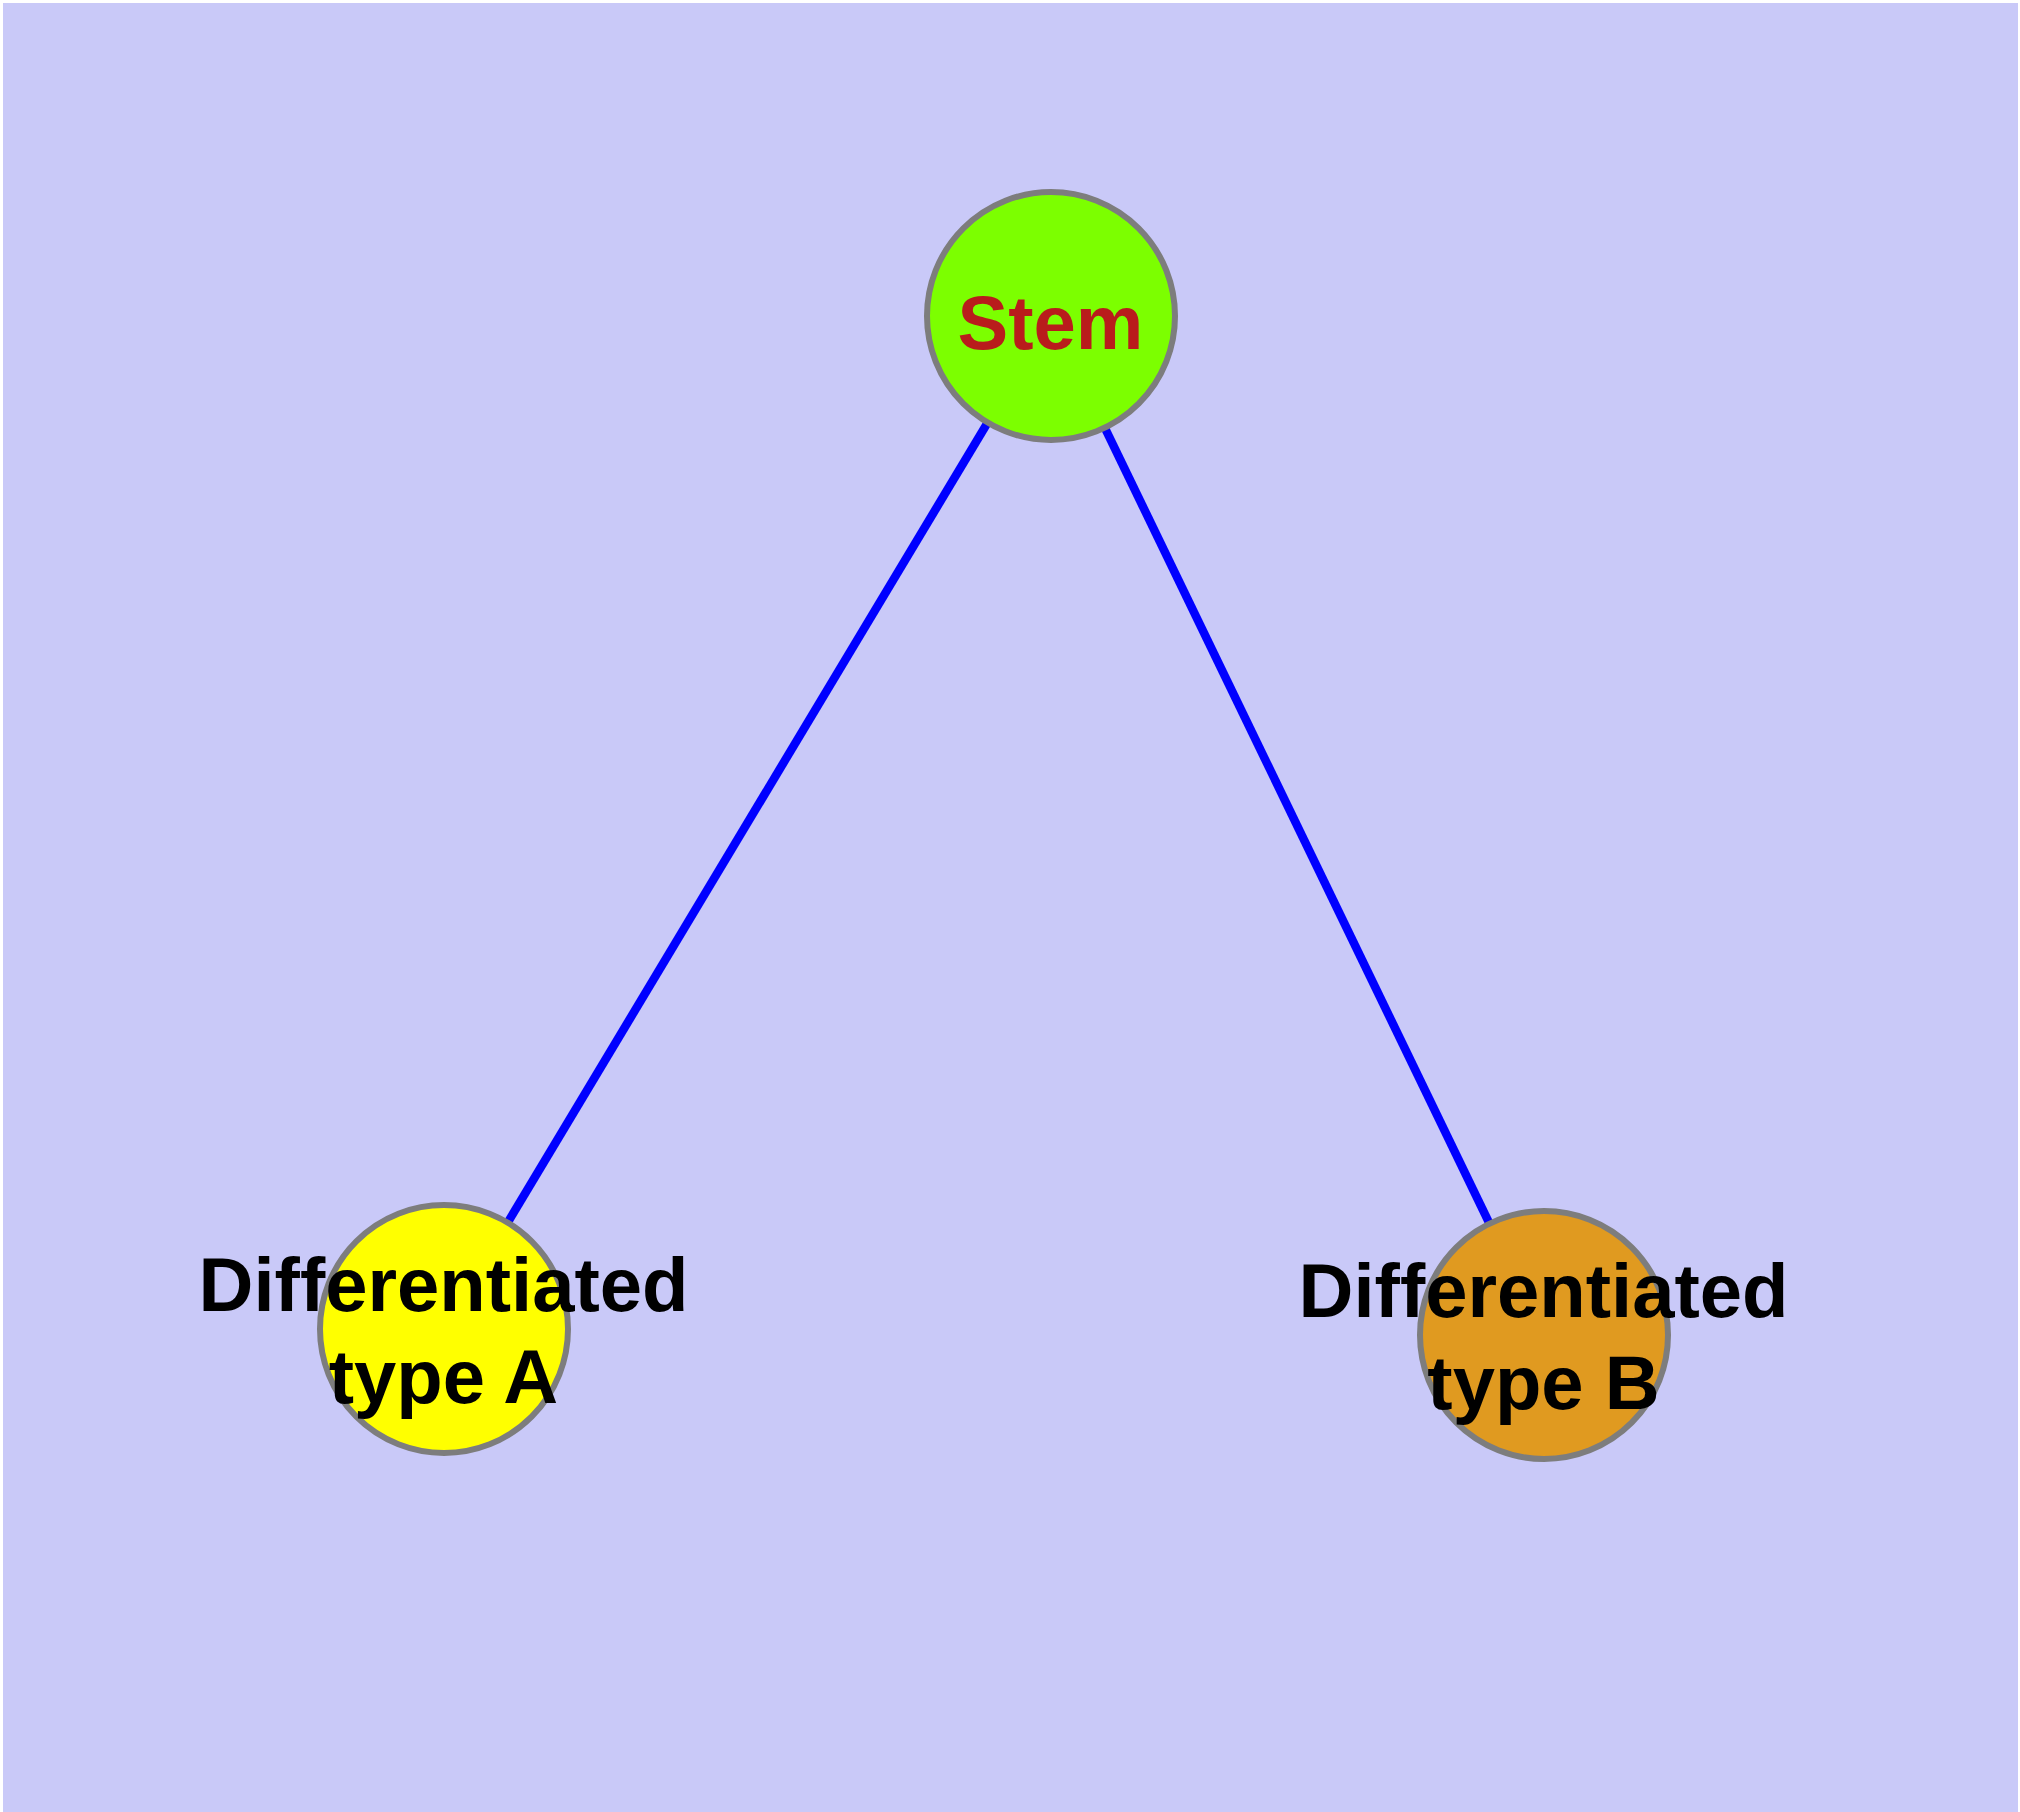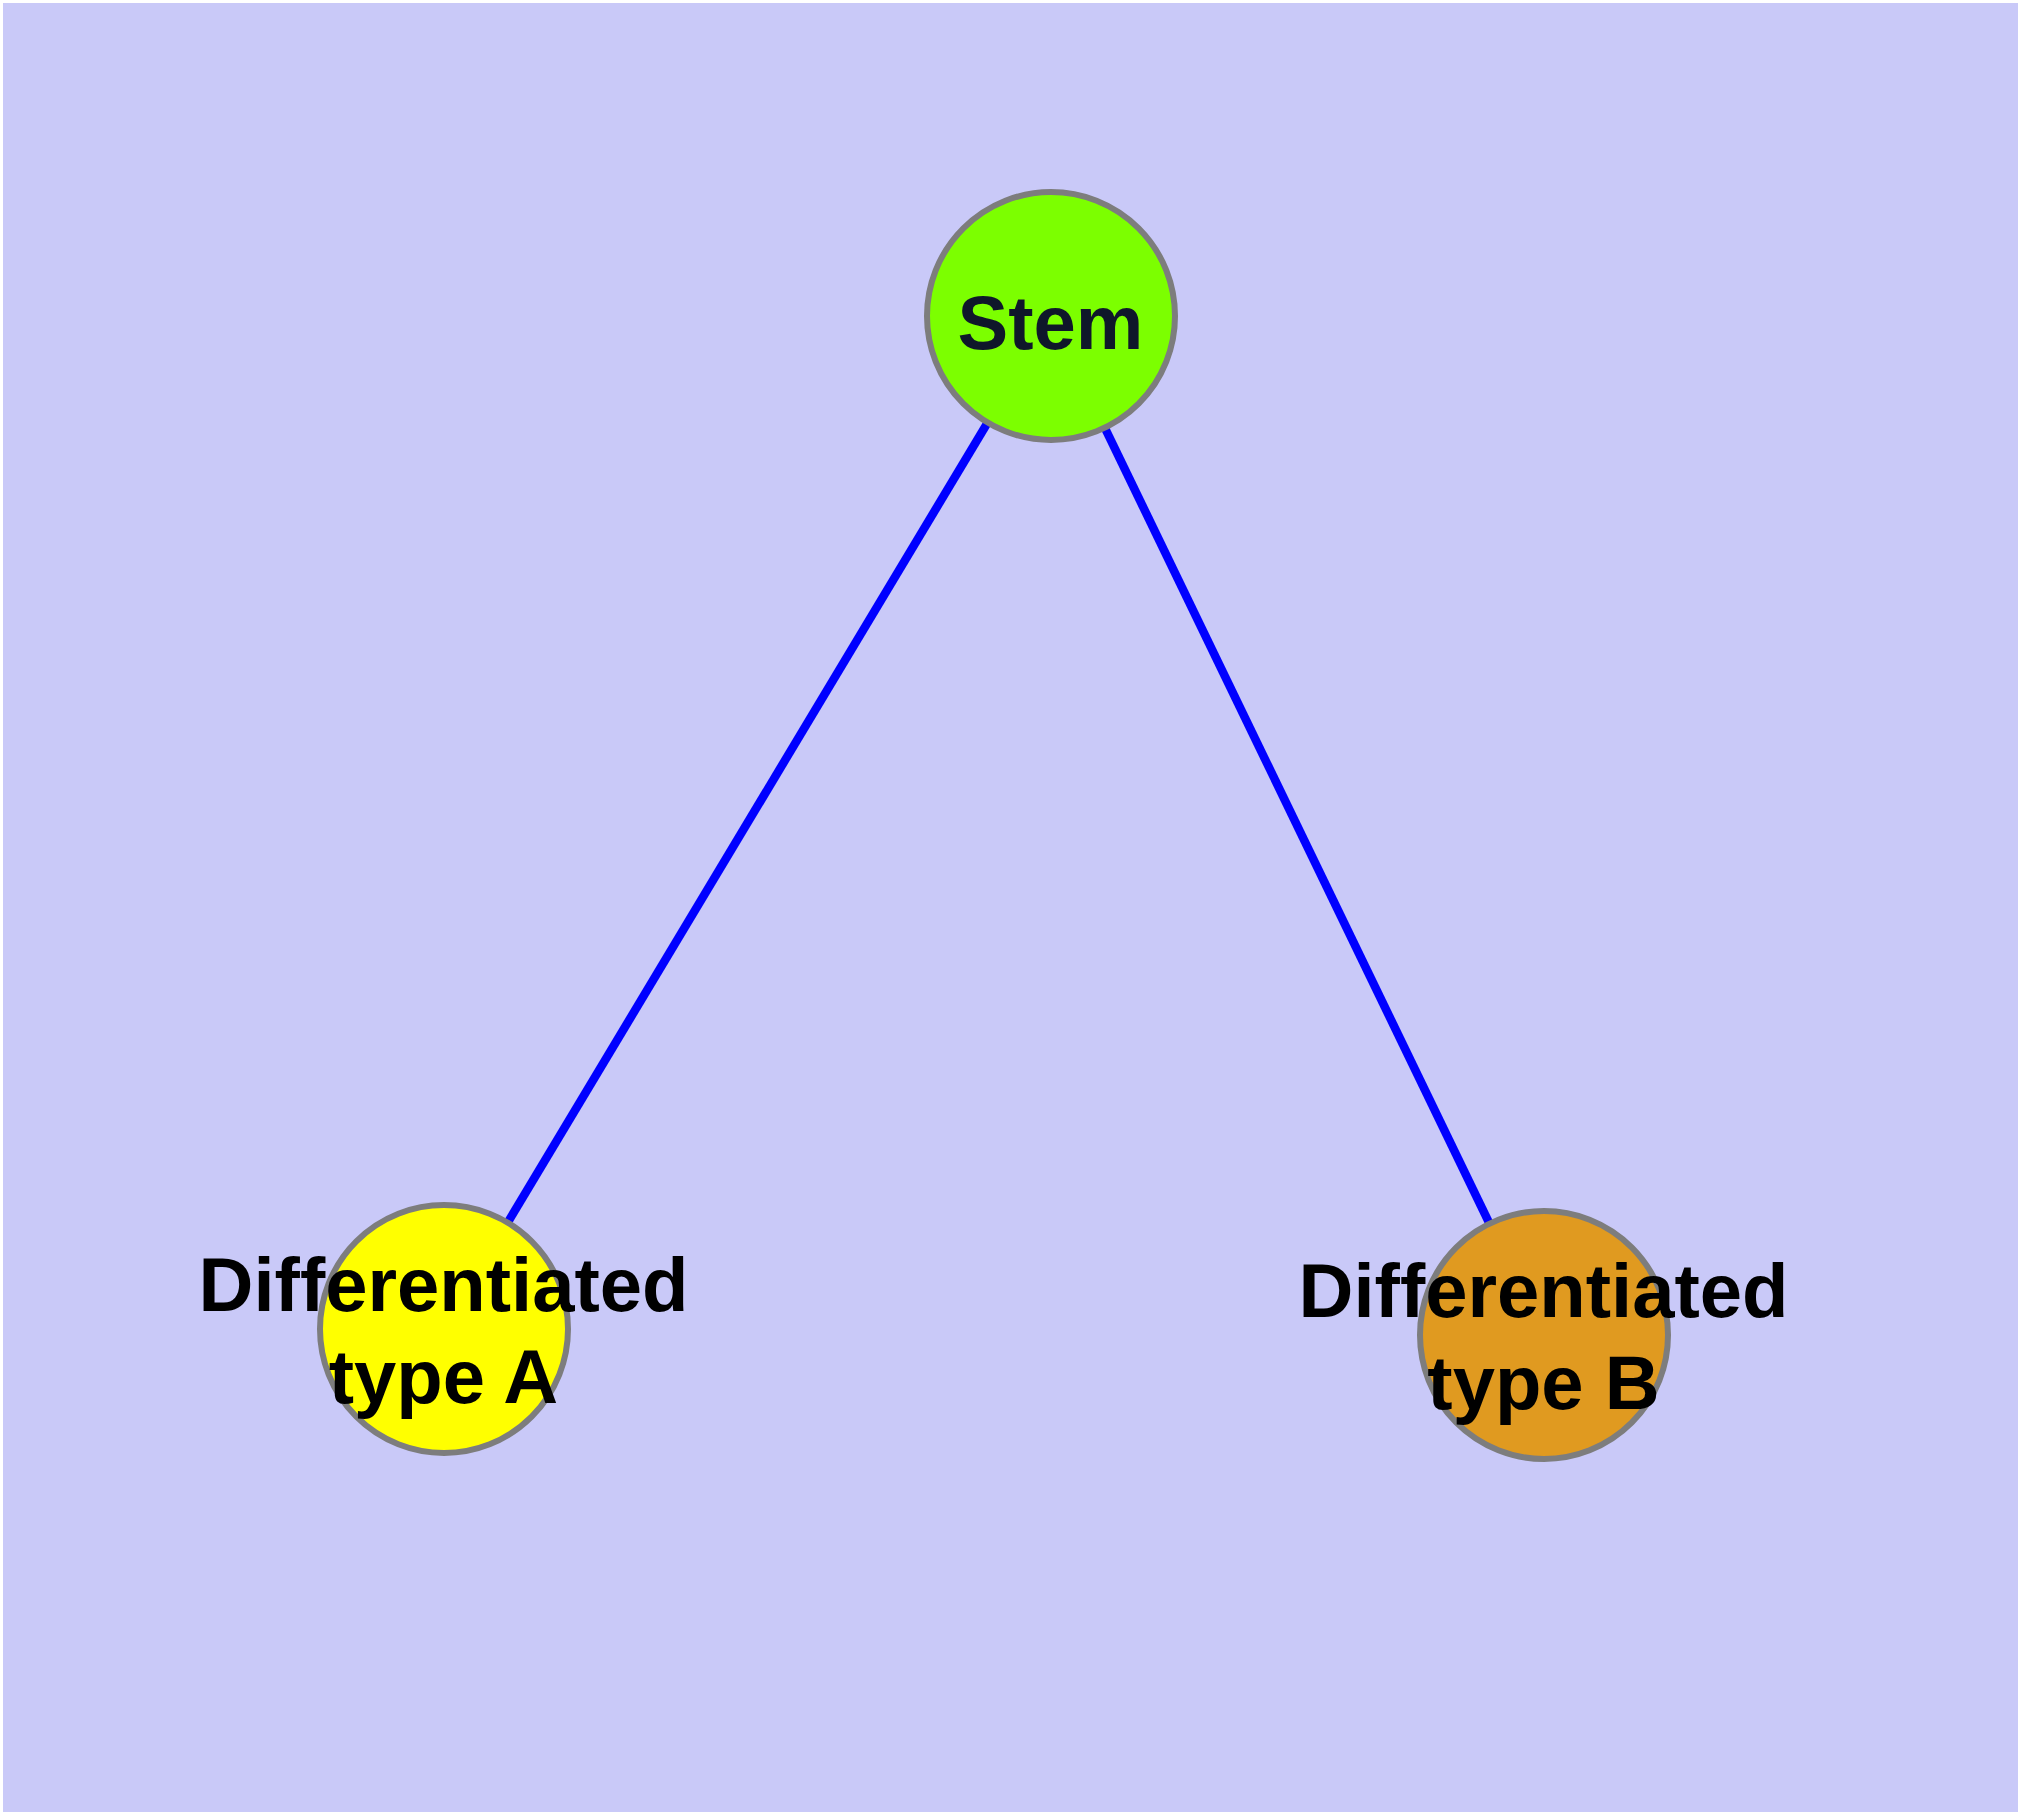--- a/index.html
+++ b/index.html
@@ -50,19 +50,19 @@
 <div class="stage" id="stage" style="background: rgb(201, 201, 248);">
   <svg id="edges" viewBox="0 0 2379 2135" width="2016" height="1810">
       <line x1="1237" y1="370" x2="520" y2="1565" stroke="#0000FF" stroke-width="10"></line>
       <line x1="1237" y1="370" x2="1818" y2="1572" stroke="#0000FF" stroke-width="10"></line>
     </svg>
 
   <div class="node-circle" id="circle-0" style="left: 921px; top: 186px; width: 254px; height: 254px; background: rgb(124, 255, 0); border: 6.8px solid rgb(125, 125, 125);"></div>
   <div class="node-circle" id="circle-1" style="left: 314px; top: 1199px; width: 254px; height: 254px; background: rgb(255, 255, 0); border: 6.8px solid rgb(125, 125, 125);"></div>
   <div class="node-circle" id="circle-2" style="left: 1414px; top: 1205px; width: 254px; height: 254px; background: rgb(224, 154, 32); border: 6.8px solid rgb(125, 125, 125);"></div>
 
-  <div class="node-label" id="label-0" style="left: 1048px; top: 320px; color: #0f172a;">Stem</div>
+  <div class="node-label" id="label-0" style="left: 1048px; top: 320px; color: #b91c1c;">Stem</div>
   <div class="node-label" id="label-1" style="left: 441px; top: 1329px; color: rgb(0, 0, 0);">Differentiated
 type A</div>
   <div class="node-label" id="label-2" style="left: 1541px; top: 1335px; color: rgb(0, 0, 0);">Differentiated
 type B</div>
 </div>
 
 
 </body></html>

